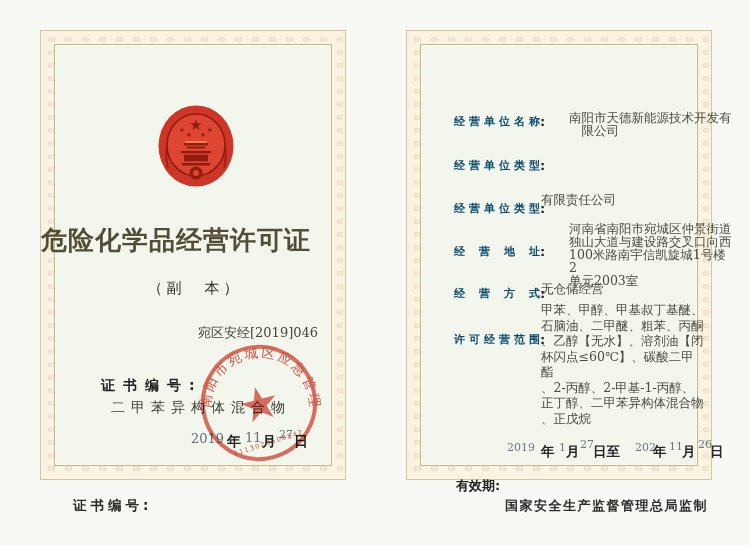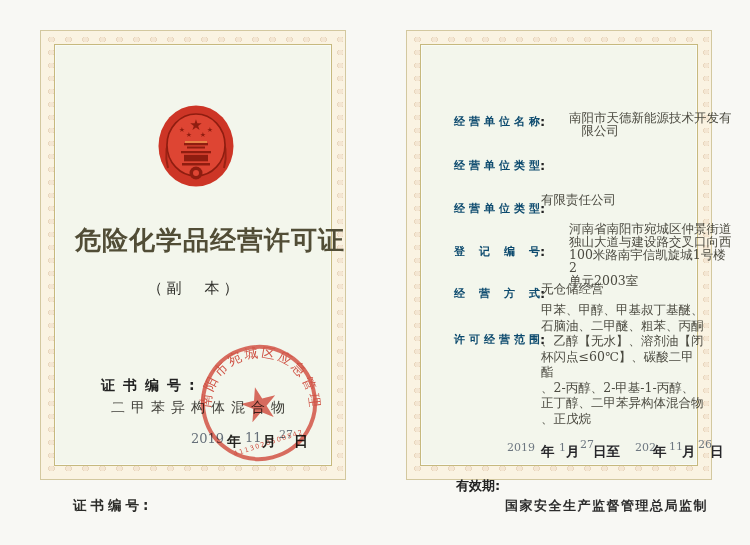--- a/index.html
+++ b/index.html
@@ -13,21 +13,21 @@
   .page::before{content:"";position:absolute;inset:2px;
         background-image:radial-gradient(ellipse 5px 4px at 8.5px 6.5px,
           #f3e4cf 0 54%, #e5d1b6 55% 70%, rgba(0,0,0,0) 71%);
         background-size:17px 13px;opacity:.85;}
   .inner{position:absolute;inset:13px;background:#f3f6ec;border:1px solid #c6b97e;
          box-shadow:inset 0 0 0 1px rgba(255,255,255,.5);}
   .abs{position:absolute;}
   
   .country{left:0;top:166px;width:100%;text-align:center;font-size:14px;font-weight:bold;
            letter-spacing:7px;text-indent:7px;color:#3e3d2c;}
-  .cert-title{left:0;top:192px;width:100%;text-align:right;font-size:26px;font-weight:bold;
+  .cert-title{left:0;top:192px;width:100%;text-align:left;font-size:26px;font-weight:bold;
            font-family:"DejaVu Serif","Liberation Serif",serif;letter-spacing:1px;color:#514d36;}
   .subtitle{left:0;top:248px;width:100%;text-align:center;font-size:15px;font-weight:normal;
            letter-spacing:4px;text-indent:4px;color:#2d2d28;}
   .llabel{font-size:14px;font-weight:bold;color:#222;letter-spacing:8px;white-space:nowrap;}
   .lvalue{font-family:"DejaVu Serif","Liberation Serif",serif;font-size:13px;color:#474538;}
   .issuer-print{font-family:"DejaVu Serif","Liberation Serif",serif;font-size:14px;
            letter-spacing:6px;color:#41403a;z-index:1;}
   .dunit{font-size:14px;font-weight:bold;color:#23231f;}
   .dnum{font-size:13px;color:#66707a;font-family:"DejaVu Serif","Liberation Serif",serif;}
   .dnum-s{font-size:11px;color:#66707a;font-family:"DejaVu Serif","Liberation Serif",serif;}
@@ -72,20 +72,21 @@
         <rect x="26" y="49.8" width="24" height="6.5"></rect>
         <rect x="24" y="58" width="28" height="2.5"></rect>
       </g>
       <circle cx="38" cy="68" r="6.5" fill="#8f1d10"></circle>
       <circle cx="38" cy="68" r="3" fill="#de4533"></circle>
     </svg>
 
     <div class="abs cert-title">危险化学品经营许可证</div>
     <div class="abs subtitle">（副　本）</div>
 
+    <span class="abs lvalue" style="left:157px;top:293px">宛区安经[2019]046</span>
 
     <span class="abs llabel" style="left:60px;top:346px">证书编号:</span>
     <span class="abs issuer-print" style="left:70px;top:368px">二甲苯异构体混合物</span>
 
     <svg class="abs stamp" style="left:156px;top:310px" width="124" height="124" viewBox="0 0 124 124">
       <defs>
         <path id="arcT" d="M 16,86 A 50,50 0 1 1 108,86" fill="none"></path>
       </defs>
       <circle cx="62" cy="62" r="56" fill="none" stroke="#dd5347" stroke-width="4" opacity=".9"></circle>
       <text x="62" y="79" font-size="46" text-anchor="middle" fill="#dc5246" opacity=".9">★</text>
@@ -111,21 +112,21 @@
     <span class="abs fvalue lh17" style="top:80px">南阳市天德新能源技术开发有
 　限公司</span>
 
     <span class="abs flabel" style="top:127px">经营单位类型</span>
     <span class="abs fcolon" style="top:127px">:</span>
 
     <span class="abs flabel" style="top:170px">经营单位类型</span>
     <span class="abs fcolon" style="top:170px">:</span>
     <span class="abs fvalue" style="top:161px">有限责任公司</span>
 
-    <span class="abs flabel" style="top:213px">登记编号</span>
+    <span class="abs flabel" style="top:213px">经营地址</span>
     <span class="abs fcolon" style="top:213px">:</span>
     <span class="abs fvalue lh17" style="top:191px">河南省南阳市宛城区仲景街道
 独山大道与建设路交叉口向西
 100米路南宇信凯旋城1号楼2
 单元2003室</span>
 
     <span class="abs flabel" style="top:255px">经营方式</span>
     <span class="abs fcolon" style="top:255px">:</span>
     <span class="abs fvalue" style="top:250px">无仓储经营</span>
 

